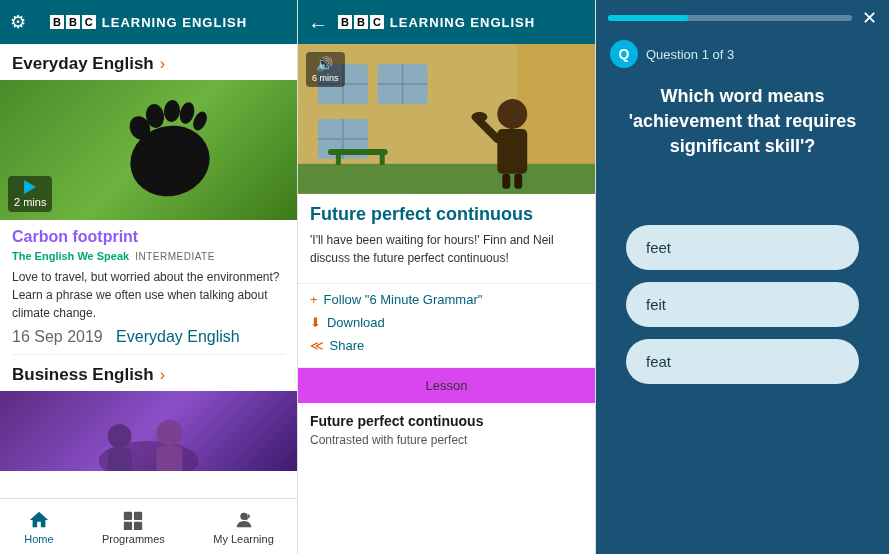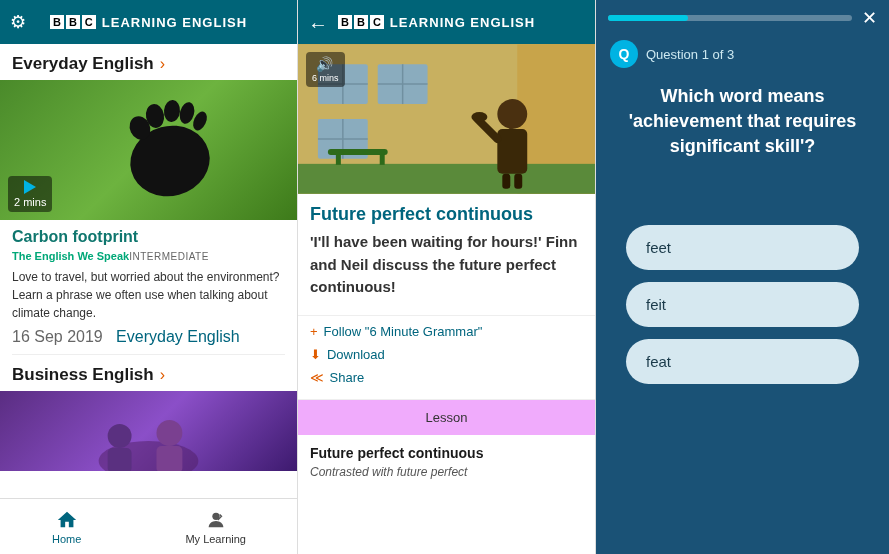--- a/index.html
+++ b/index.html
@@ -118,26 +118,27 @@
       color: #fff;
       font-size: 11px;
       margin-top: 2px;
     }
     .card-body {
       padding: 8px 12px;
     }
     .card-title {
       font-size: 16px;
       font-weight: bold;
-      color: #0f766e;
+      color: #8b5cf6;
       margin-bottom: 4px;
     }
     .card-meta {
       display: flex;
       align-items: center;
+      gap: 6px;
       margin-bottom: 6px;
     }
     .card-category {
       color: #00a878;
       font-size: 11px;
       font-weight: bold;
     }
     .card-level {
       color: #666;
       font-size: 10px;
@@ -295,25 +296,24 @@
       color: #00a878;
       font-size: 11px;
       font-weight: bold;
     }
     .lesson-level {
       color: #666;
       font-size: 10px;
       letter-spacing: 0.5px;
     }
     .lesson-desc {
-      font-size: 15px;
+      font-size: 12px;
       color: #333;
       line-height: 1.5;
       margin-bottom: 6px;
-      font-weight: bold;
     }
     .lesson-date-tag {
       font-size: 11px;
       color: #666;
       margin-bottom: 10px;
     }
     .lesson-date-tag a {
       color: #00657e;
       text-decoration: none;
     }
@@ -348,36 +348,35 @@
       cursor: pointer;
       border: none;
       background: none;
     }
     .tab-btn.active {
       background: #00657e;
       color: #fff;
       font-weight: bold;
     }
     .tab-btn.inactive {
-      background: #f0abfc;
+      background: #d946ef;
       color: #333;
     }
     .transcript-section {
       padding: 10px 12px;
     }
     .transcript-title {
       font-size: 14px;
       font-weight: bold;
       color: #1a1a1a;
       margin-bottom: 4px;
     }
     .transcript-sub {
       font-size: 12px;
       color: #555;
-      font-style: italic;
     }
 
     
     .panel3 {
       width: 293px;
       height: 554px;
       background: #1a5276;
       display: flex;
       flex-direction: column;
       overflow: hidden;
@@ -545,20 +544,29 @@
   </div>
 
   <div class="panel1-bottom-nav">
     <div class="nav-item">
       <svg class="home-icon-svg" viewBox="0 0 24 24">
         <path d="M10 20v-6h4v6h5v-8h3L12 3 2 12h3v8z"></path>
       </svg>
       <span class="nav-label active">Home</span>
     </div>
     <div class="nav-item">
+      <svg class="programmes-icon-svg" viewBox="0 0 24 24">
+        <rect x="2" y="3" width="9" height="9" rx="1"></rect>
+        <rect x="13" y="3" width="9" height="9" rx="1"></rect>
+        <rect x="2" y="14" width="9" height="9" rx="1"></rect>
+        <rect x="13" y="14" width="9" height="9" rx="1"></rect>
+      </svg>
+      <span class="nav-label">Programmes</span>
+    </div>
+    <div class="nav-item">
       <svg class="mylearning-icon-svg" viewBox="0 0 24 24">
         <circle cx="12" cy="8" r="4"></circle>
         <path d="M4 20c0-4 3.6-7 8-7s8 3 8 7"></path>
         <path d="M16 6l2 2-4 4" stroke="#555" stroke-width="1.5" fill="none"></path>
       </svg>
       <span class="nav-label">My Learning</span>
     </div>
   </div>
 </div>
 

